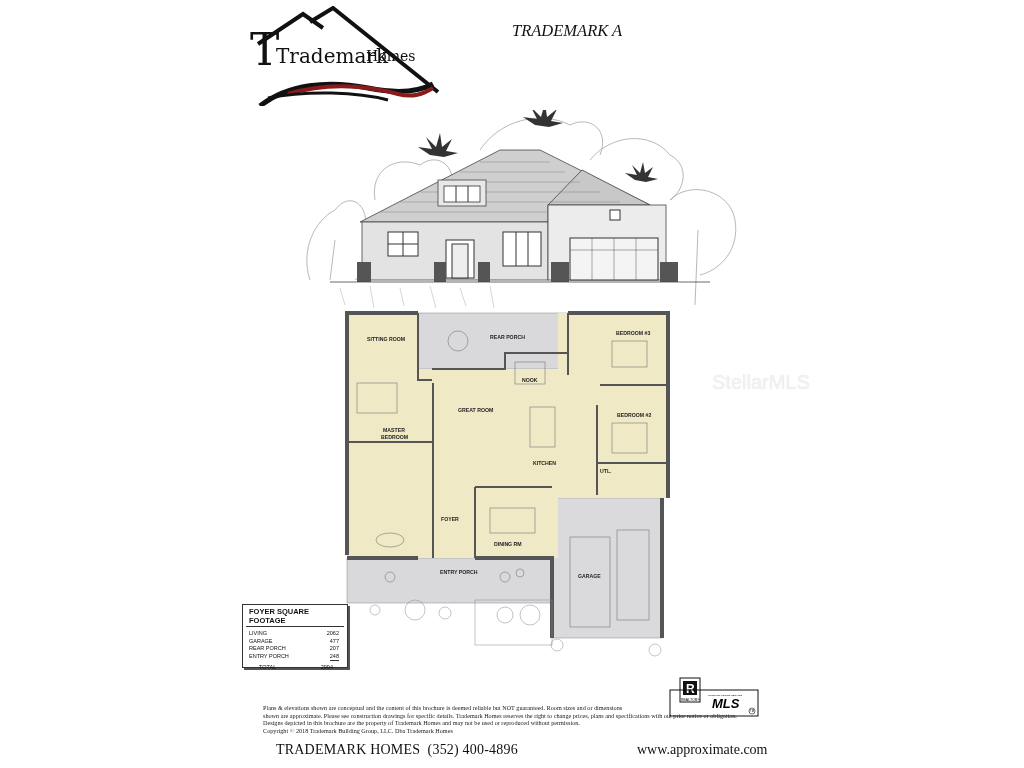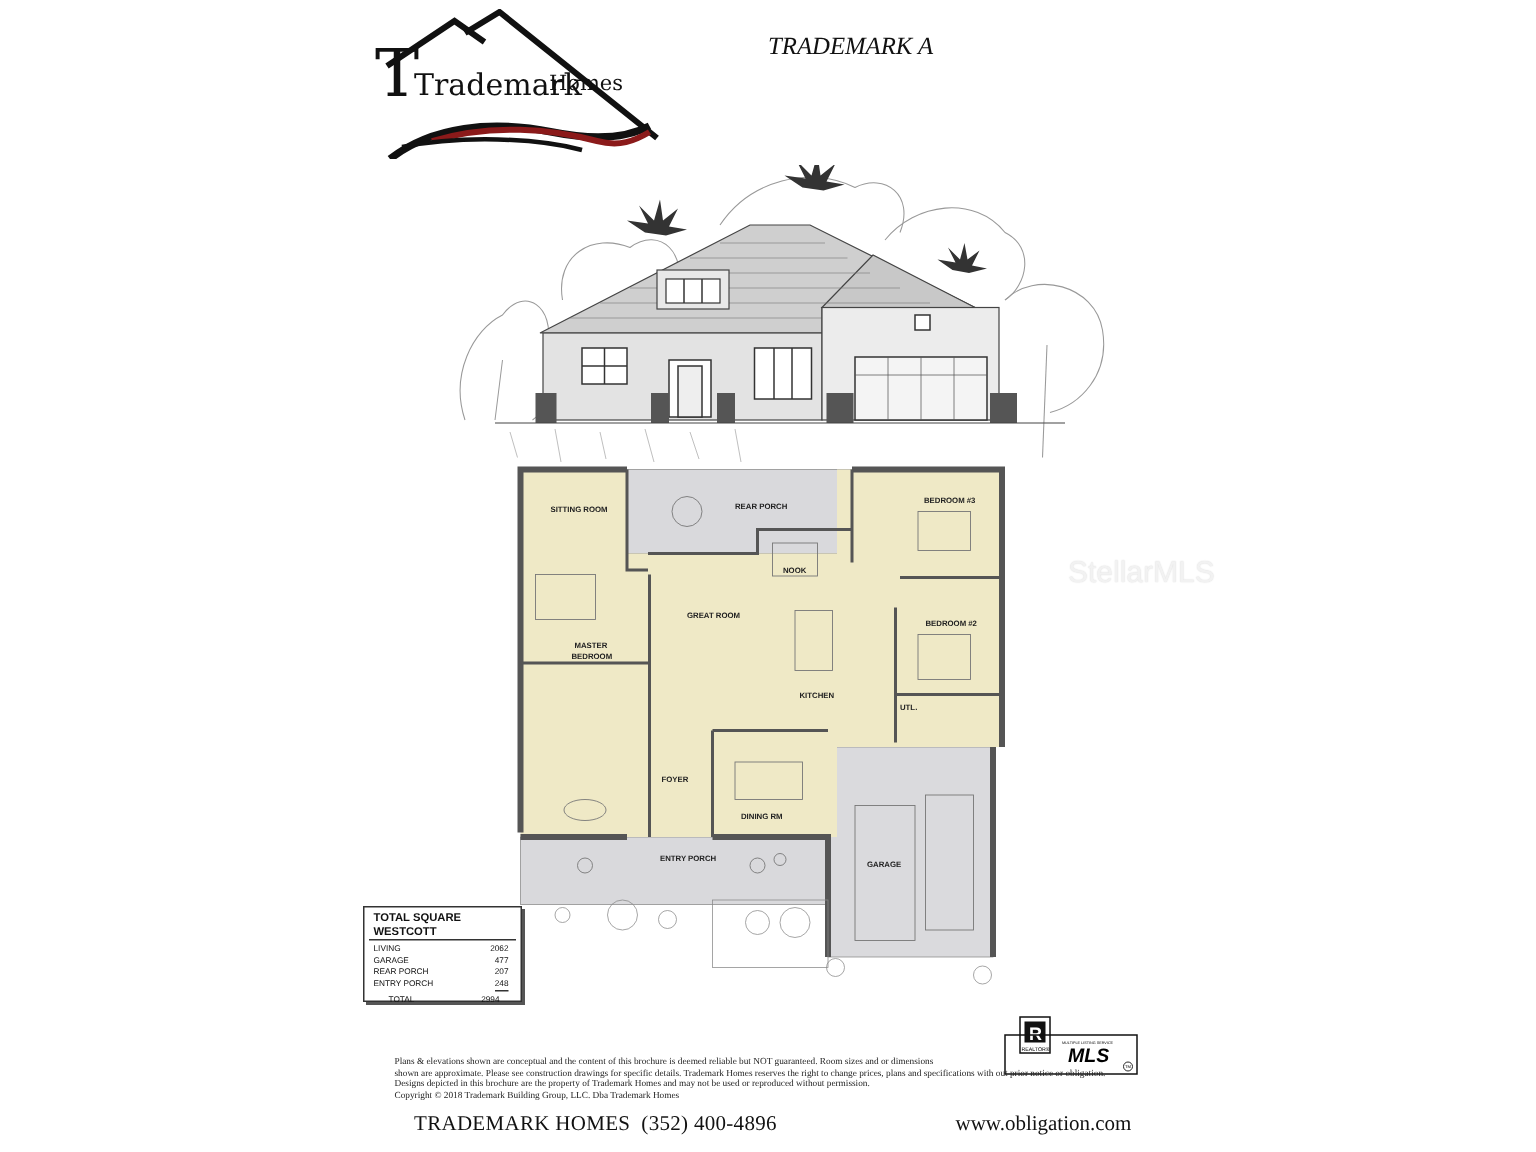--- a/index.html
+++ b/index.html
@@ -191,21 +191,21 @@
         <circle cx="195" cy="310" r="10"></circle>
       <circle cx="320" cy="345" r="6"></circle>
         <circle cx="222" cy="340" r="6"></circle>
     </g>
   </svg>
 </div>
 
 <div class="abs watermark">StellarMLS</div>
 
 <div class="abs sqft">
-  <div class="sqft-title">TOTAL SQUARE WESTCOTT</div>
+  <div class="sqft-title">FOYER SQUARE FOOTAGE</div>
   <div style="padding-top:3px;">
     <div class="sqft-row">
         <span>LIVING</span>
         <span>2062</span>
       </div>
     <div class="sqft-row">
         <span>GARAGE</span>
         <span>477</span>
       </div>
     <div class="sqft-row">
@@ -238,13 +238,13 @@
 </div>
 
 <div class="abs disclaimer">
   <div>Plans &amp; elevations shown are conceptual and the content of this brochure is deemed reliable but NOT guaranteed. Room sizes and or dimensions</div>
   <div style="white-space:nowrap;">shown are approximate. Please see construction drawings for specific details. Trademark Homes reserves the right to change prices, plans and specifications with out prior notice or obligation.</div>
   <div>Designs depicted in this brochure are the property of Trademark Homes and may not be used or reproduced without permission.</div>
   <div>Copyright © 2018 Trademark Building Group, LLC. Dba Trademark Homes</div>
 </div>
 
 <div class="abs footer-left" style="white-space:pre;">TRADEMARK HOMES  (352) 400-4896</div>
-<div class="abs footer-right">www.obligation.com</div>
+<div class="abs footer-right">www.approximate.com</div>
 
 </body></html>

